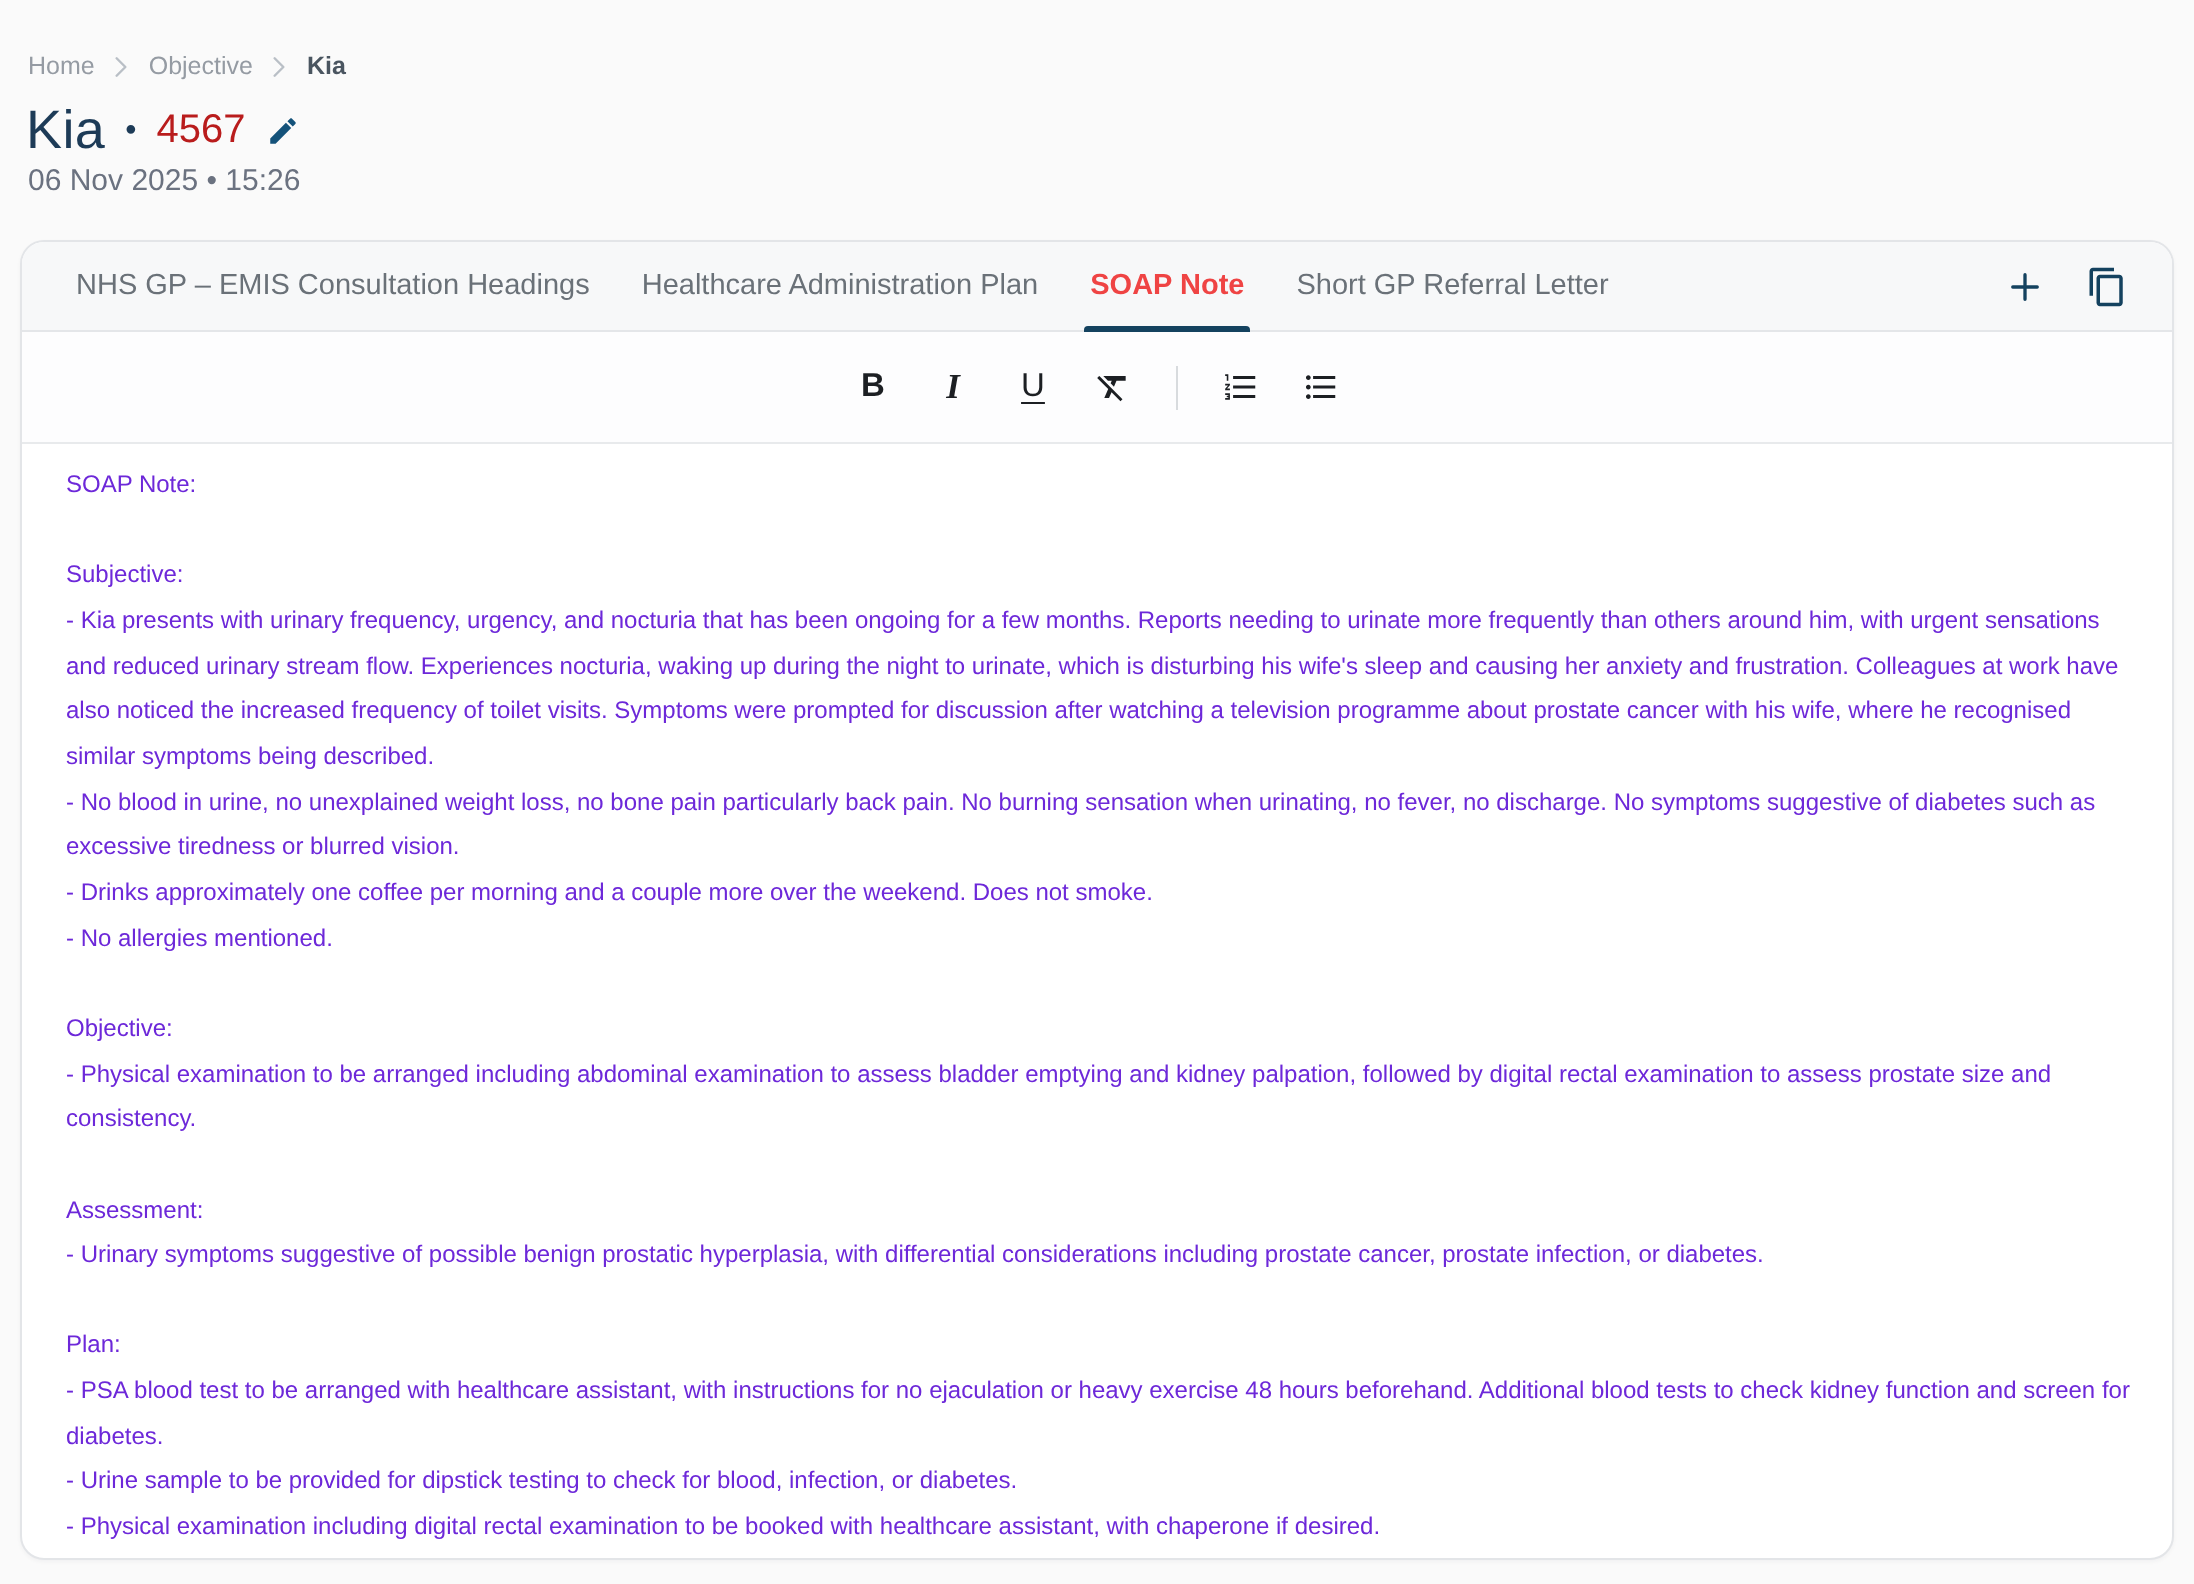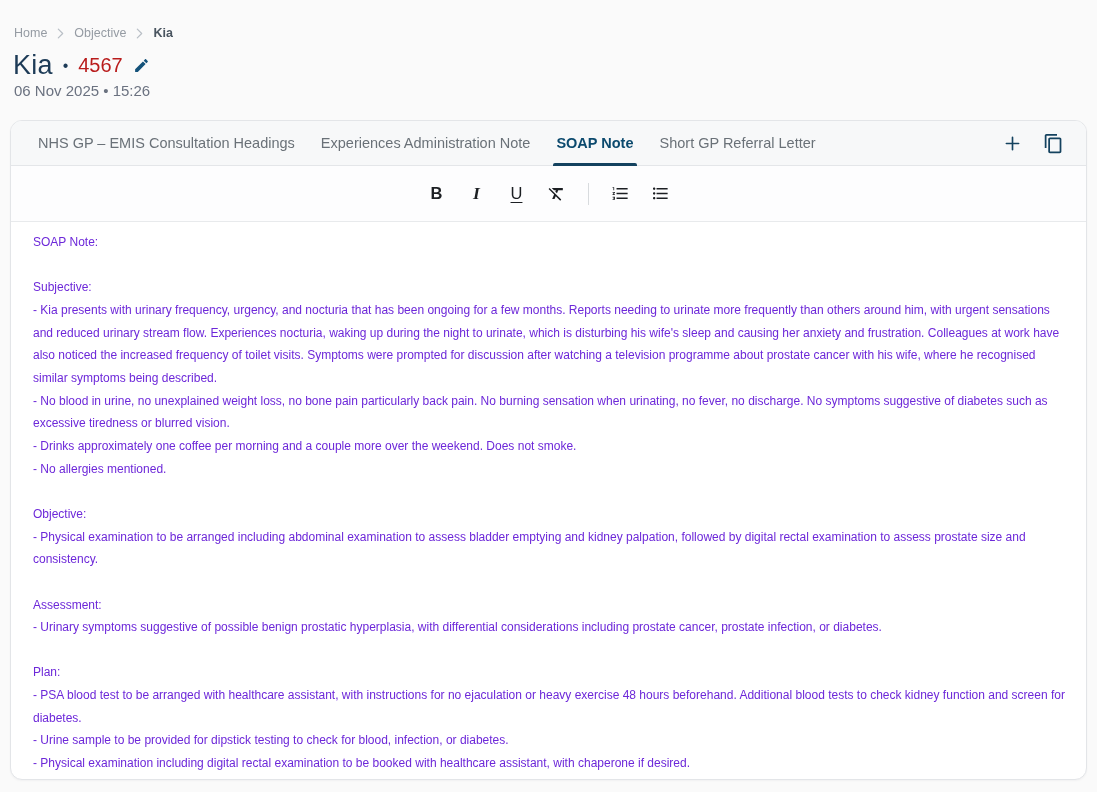--- a/index.html
+++ b/index.html
@@ -56,21 +56,21 @@
     display: flex; align-items: stretch;
     padding: 0 14px;
   }
   .tab {
     position: relative;
     display: flex; align-items: center;
     padding: 0 13px;
     font-size: 14.5px; color: #6a7178;
     cursor: pointer; white-space: nowrap;
   }
-  .tab.active { color: #0c4a6e; font-weight: 700; }
+  .tab.active { color: #ef4444; font-weight: 700; }
   .tab.active::after {
     content: ""; position: absolute; left: 10px; right: 10px; bottom: -1px;
     height: 3px; background: #14425f; border-radius: 2px 2px 0 0;
   }
   .tab-actions { margin-left: auto; display: flex; align-items: center; gap: 16px; padding-right: 6px; }
   .icon-btn { background: none; border: none; cursor: pointer; display: flex; align-items: center; color: #14425f; padding: 2px; }
 
   
   .toolbar {
     height: 56px; flex: 0 0 56px;
@@ -135,21 +135,21 @@
       </span>
     </button>
   </div>
 
   <div class="note-date">06 Nov 2025 • 15:26</div>
 
   <section class="card">
 
     <div class="tabbar">
       <div class="tab">NHS GP – EMIS Consultation Headings</div>
-      <div class="tab">Experiences Administration Note</div>
+      <div class="tab">Healthcare Administration Plan</div>
       <div class="tab active">SOAP Note</div>
       <div class="tab">Short GP Referral Letter</div>
 
       <div class="tab-actions">
         <button class="icon-btn" aria-label="Add note">
           <span style="display:flex;">
             <svg width="21" height="21" viewBox="0 0 24 24" fill="none" stroke="#14425f" stroke-width="1.9" stroke-linecap="round">
                 <path d="M12 5v14M5 12h14"></path>
               </svg>
           </span>

